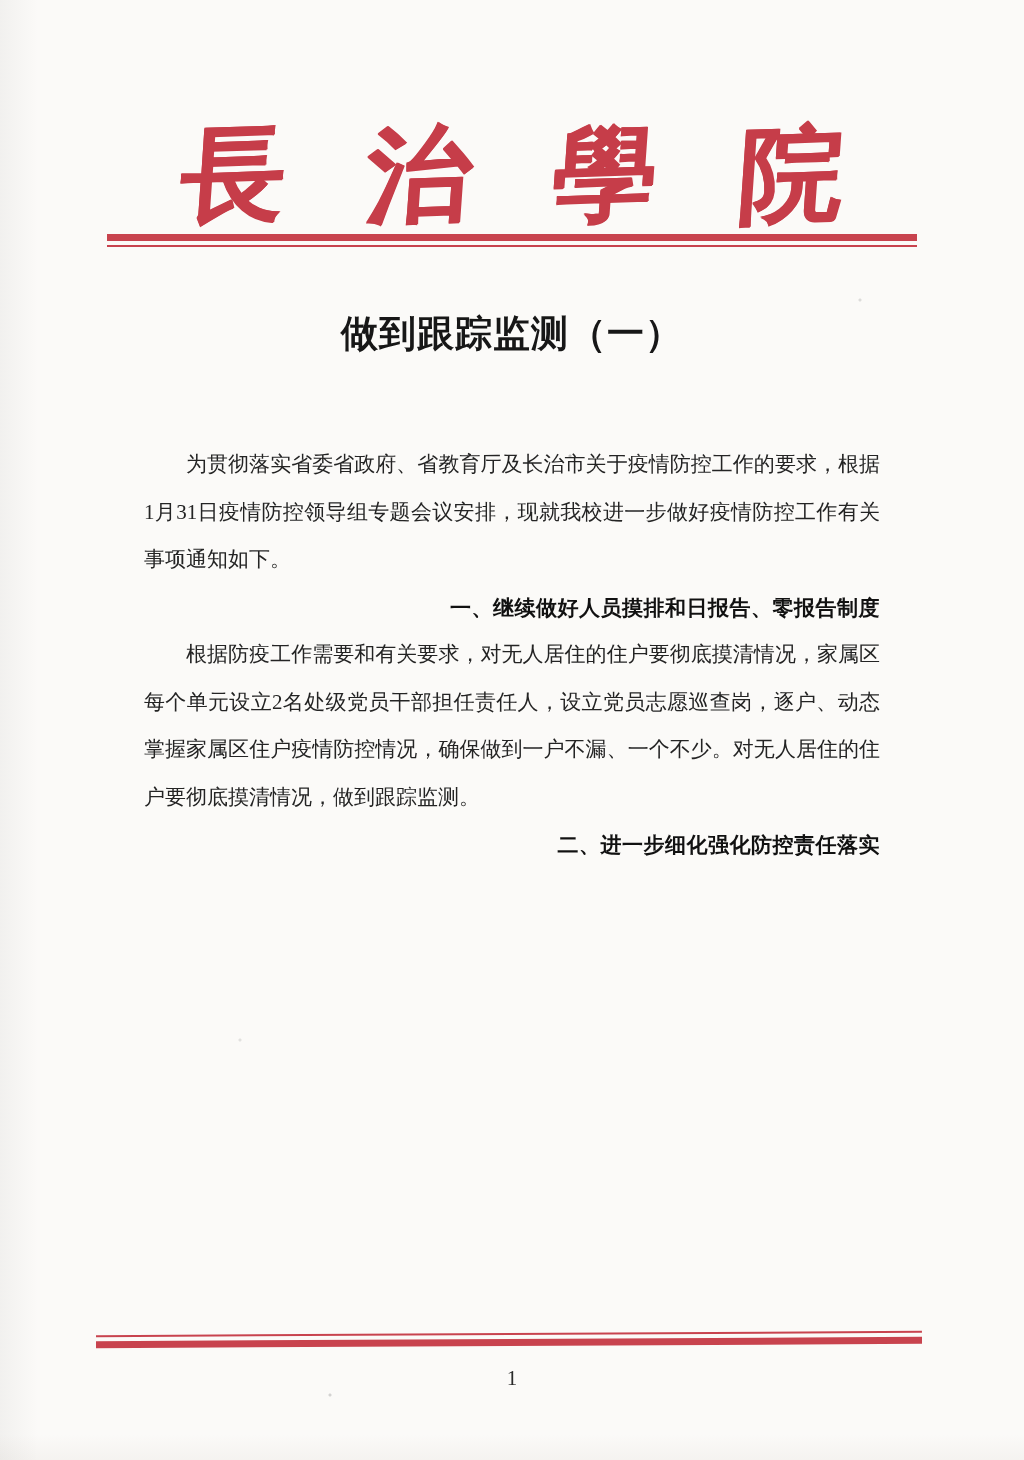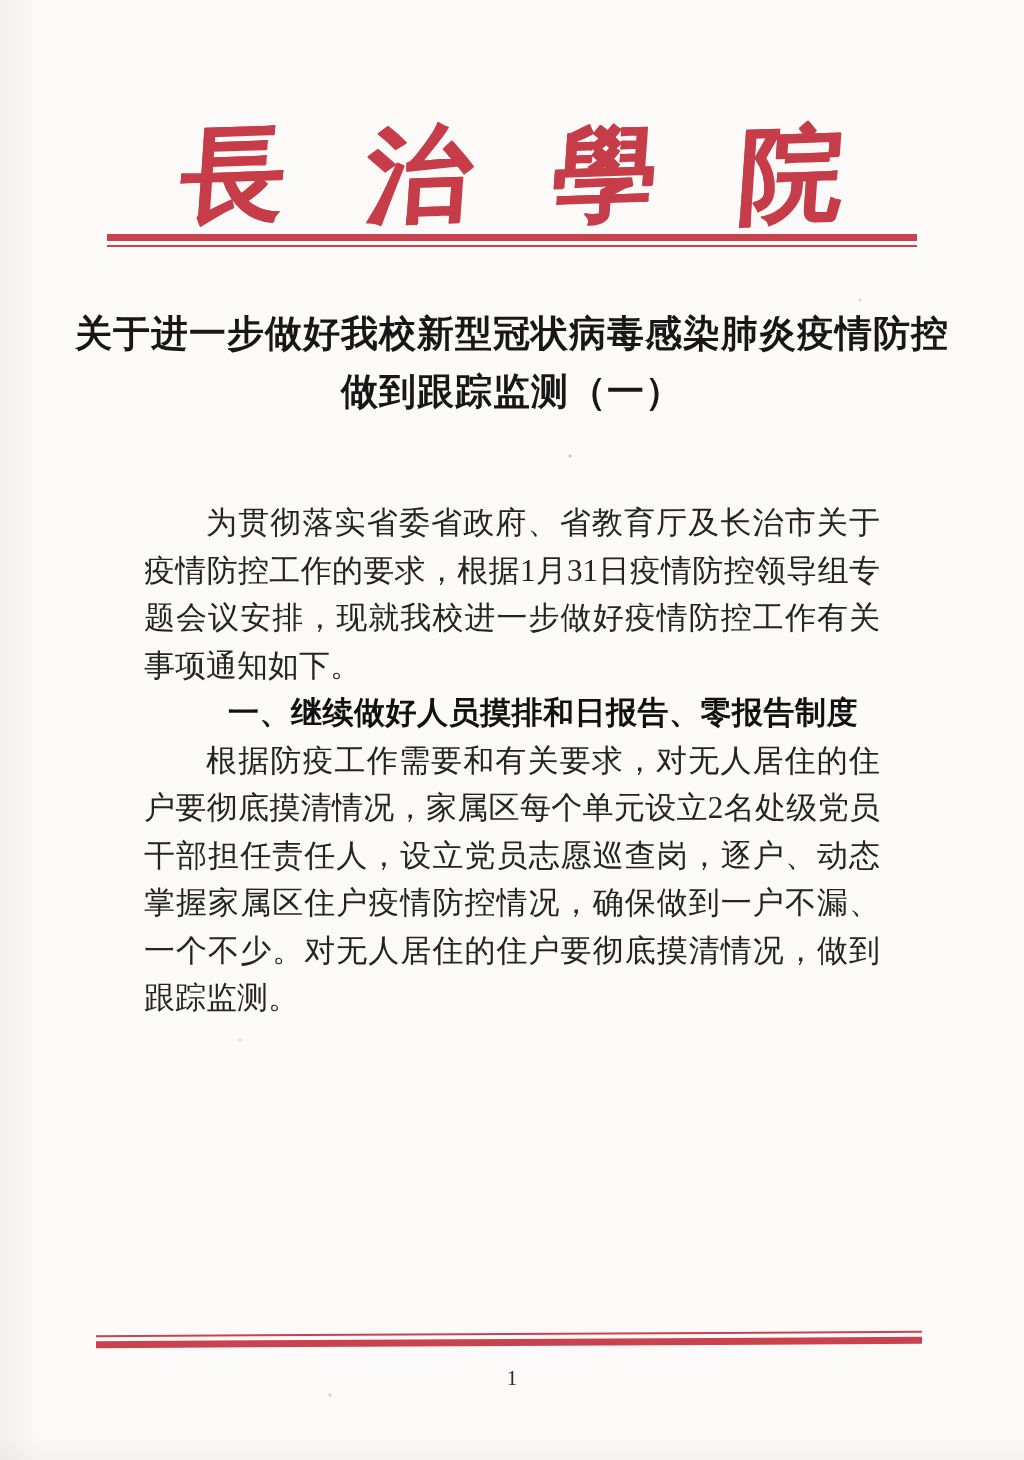--- a/index.html
+++ b/index.html
@@ -67,34 +67,34 @@
     font-size: 37px;
     line-height: 58px;
     color: #171717;
     letter-spacing: 1px;
   }
 
   
   .doc-body {
     margin: 78px auto 0 auto;
     width: 736px;
-    font-size: 31px;
+    font-size: 21px;
     line-height: 47.5px;
     color: #242424;
     text-align: justify;
   }
   .doc-body p {
     margin: 0;
     text-indent: 2em;
   }
   .doc-body .section-heading {
     font-family: "Liberation Sans", "DejaVu Sans", sans-serif;
     font-weight: 700;
     color: #111;
-    text-align: center;
+    text-align: right;
     letter-spacing: 0.5px;
   }
 
   
   .footer-rules {
     position: absolute;
     left: 96px;
     top: 1333px;
     width: 826px;
     transform: rotate(-0.3deg);
@@ -126,28 +126,28 @@
     <span class="char">院</span>
   </div>
 
   <div class="rule-band">
     <div class="rule-thick"></div>
     <div class="rule-gap"></div>
     <div class="rule-thin"></div>
   </div>
 
   <div class="doc-title">
-    <div>关于进一步做好我校新型冠状病毒感染肺炎疫情防控</div>
     <div>做到跟踪监测（一）</div>
   </div>
 
   <div class="doc-body">
     <p>为贯彻落实省委省政府、省教育厅及长治市关于疫情防控工作的要求，根据1月31日疫情防控领导组专题会议安排，现就我校进一步做好疫情防控工作有关事项通知如下。</p>
     <p class="section-heading">一、继续做好人员摸排和日报告、零报告制度</p>
     <p>根据防疫工作需要和有关要求，对无人居住的住户要彻底摸清情况，家属区每个单元设立2名处级党员干部担任责任人，设立党员志愿巡查岗，逐户、动态掌握家属区住户疫情防控情况，确保做到一户不漏、一个不少。对无人居住的住户要彻底摸清情况，做到跟踪监测。</p>
+    <p class="section-heading">二、进一步细化强化防控责任落实</p>
   </div>
 
   <div class="footer-rules">
     <div class="rule-thin"></div>
     <div class="rule-gap"></div>
     <div class="rule-thick"></div>
   </div>
 
   <div class="page-number">1</div>
 

